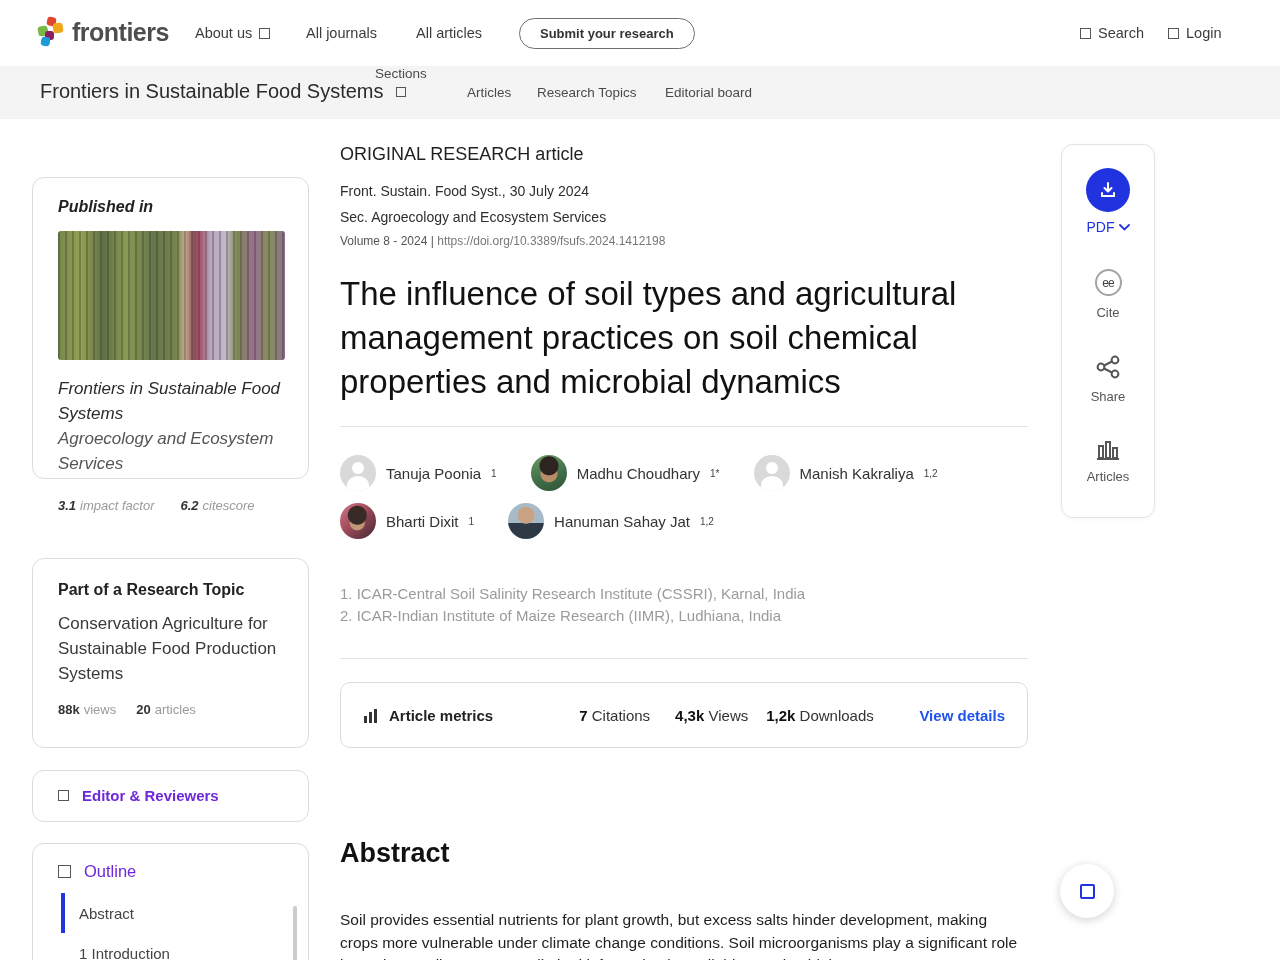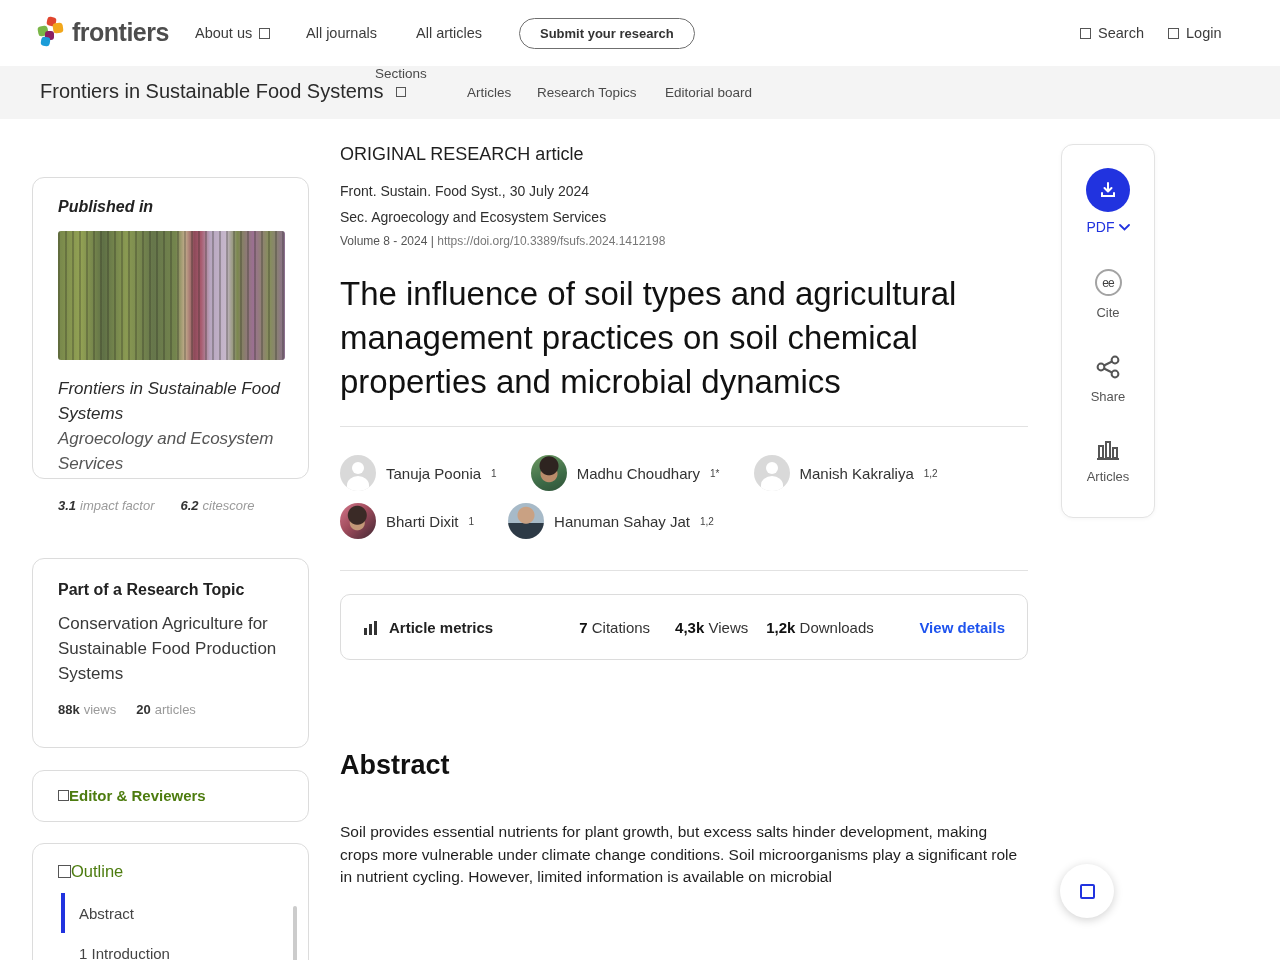--- a/index.html
+++ b/index.html
@@ -36,22 +36,22 @@
       repeating-linear-gradient(90deg, rgba(40,40,30,.28) 0 2px, rgba(255,255,255,0) 2px 7px),
       linear-gradient(90deg,#76864a 0%, #93a254 10%, #5f7046 20%, #8a9a52 30%, #66764b 42%,
                       #74854d 52%, #c4ad8d 56%, #8e4a5a 60%, #a85a6e 63%, #b7a6c0 67%,
                       #c6b7cb 74%, #7c8850 79%, #9b6f92 86%, #86905a 93%, #8d6f90 100%);
   }
   .sb-journal { margin-top:16px; font-size:17px; line-height:25px; color:#2b2b2b; cursor:pointer; }
   .sb-section { font-size:17px; line-height:25px; color:#555; }
   .stat-row { display:flex; gap:26px; margin-top:22px; font-size:13px; color:#9a9a9a; }
   .stat-row b { color:#333; margin-right:4px; }
   .rt-title { margin-top:12px; font-size:17px; line-height:25px; color:#3a3a3a; cursor:pointer; }
-  .mini-card-row { display:flex; align-items:center; padding:18px 25px; font-size:15px;
-                   font-weight:bold; color:#4d7c0f; cursor:pointer; }
+  .mini-card-row { display:flex; align-items:center; gap:13px; padding:18px 25px; font-size:15px;
+                   font-weight:bold; color:#6d28d9; cursor:pointer; }
   .outline-item { position:relative; display:flex; align-items:center; min-height:40px; padding-left:18px;
                   font-size:15px; color:#444; cursor:pointer; }
   .outline-item.active::before { content:""; position:absolute; left:0; top:0; bottom:0; width:4px; background:#2133df; }
   .outline-scroll { position:absolute; right:11px; top:62px; width:4px; height:200px; background:#ccc; border-radius:2px; }
 
   
   .main { position:absolute; left:340px; top:144px; width:688px; }
   .art-type { font-size:18px; color:#1f1f1f; }
   .art-meta1 { margin-top:18px; font-size:14px; color:#2e2e2e; }
   .art-meta2 { margin-top:10px; font-size:14px; color:#2e2e2e; }
@@ -247,20 +247,24 @@
             <sup>1</sup>
         </div>
         <div class="author">
           <span class="avatar p3"></span>
           <span class="name">Hanuman Sahay Jat</span>
             <sup>1,2</sup>
         </div>
       </div>
     </div>
 
+    <div class="affils" style="margin-top:44px;">
+      <div>1. ICAR-Central Soil Salinity Research Institute (CSSRI), Karnal, India</div>
+      <div>2. ICAR-Indian Institute of Maize Research (IIMR), Ludhiana, India</div>
+    </div>
 
     <div class="hr" style="margin-top:31px;"></div>
 
     <div class="metrics-bar" style="margin-top:23px;">
       <svg width="16" height="15" viewBox="0 0 16 15">
         <rect x="1" y="8" width="3" height="7" fill="#333"></rect>
           <rect x="6" y="4" width="3" height="11" fill="#333"></rect>
           <rect x="11" y="1" width="3" height="14" fill="#333"></rect>
       </svg>
       <span class="label">Article metrics</span>

